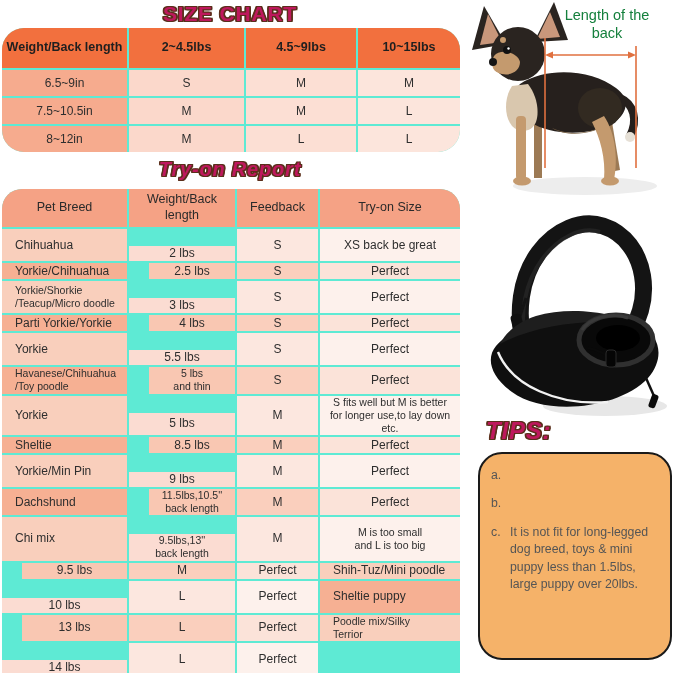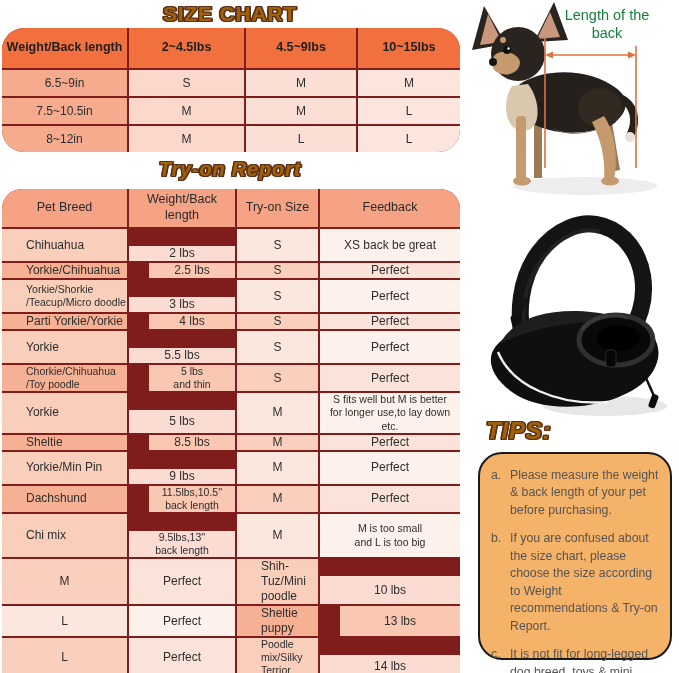--- a/index.html
+++ b/index.html
@@ -3,48 +3,48 @@
 <meta charset="utf-8">
 <style>
   html,body{margin:0;padding:0;}
   body{
     width:679px;height:673px;position:relative;background:#ffffff;
     font-family:"Liberation Sans", sans-serif;overflow:hidden;
     -webkit-font-smoothing:antialiased;
   }
   
   .bubble{
-    font-weight:800;color:#a16207;letter-spacing:0.8px;
+    font-weight:800;color:#be185d;letter-spacing:0.8px;
     text-shadow:-1.4px -1.4px 0 #5B2F1B,1.4px -1.4px 0 #5B2F1B,
                 -1.4px 1.4px 0 #5B2F1B,1.4px 1.4px 0 #5B2F1B,
                 -1.4px 0 0 #5B2F1B,1.4px 0 0 #5B2F1B,
                 0 -1.4px 0 #5B2F1B,0 1.4px 0 #5B2F1B;
   }
   .size-chart-title{position:absolute;top:2px;left:0;width:460px;text-align:center;font-size:21px;}
   .tryon-title{position:absolute;top:158px;left:0;width:460px;text-align:center;font-size:20px;font-style:italic;}
   .tips-title{position:absolute;top:417px;left:486px;font-size:24px;font-style:italic;text-align:right;}
   
-  .tbl{position:absolute;display:grid;gap:2px;background:#7f1d1d;overflow:hidden;}
+  .tbl{position:absolute;display:grid;gap:2px;background:#5eead4;overflow:hidden;}
   .size-tbl{
     left:2px;top:28px;width:458px;height:124px;
     grid-template-columns:125px 115px 110px 1fr;
     grid-template-rows:40px repeat(3,1fr);
     border-radius:22px;
   }
   .tryon-tbl{
     left:2px;top:189px;width:458px;height:486px;
     grid-template-columns:125px 106px 81px 1fr;
     grid-template-rows:38px repeat(15,1fr);
     border-radius:20px 20px 0 0;
   }
   .cell{
     display:flex;align-items:center;justify-content:center;text-align:center;
     font-size:12px;color:#2e2e2e;white-space:pre-line;line-height:1.25;
   }
-  .cell.breed{justify-content:flex-start;text-align:left;padding-left:24px;}
+  .cell.breed{justify-content:flex-start;text-align:left;padding-left:13px;}
   .cell.small{font-size:10.5px;}
   .th1{background:#F2703E;font-weight:600;font-size:12.5px;color:#1f1f1f;}
   .th2{background:#F5A285;font-size:12.5px;color:#2a2a2a;}
   
   .sl{background:#F6AB8E;}
   .s1{background:#FBD8CB;}
   .s2{background:#FCDFD4;}
   .s3{background:#FCE5DC;}
   
   .bL{background:#F9CFBC;}
@@ -99,22 +99,22 @@
   <div class="cell s1">M</div>
   <div class="cell s2">L</div>
   <div class="cell s3">L</div>
 </div>
 
 <div class="bubble tryon-title">Try-on Report</div>
 
 <div class="tbl tryon-tbl">
   <div class="cell th2">Pet Breed</div>
   <div class="cell th2">Weight/Back length</div>
+  <div class="cell th2">Feedback</div>
   <div class="cell th2">Try-on Size</div>
-  <div class="cell th2">Feedback</div>
 
   <div class="cell breed bL">Chihuahua</div>
   <div class="cell mL">2 lbs</div>
   <div class="cell zL">S</div>
   <div class="cell fL">XS back be great</div>
 
   <div class="cell breed bD">Yorkie/Chihuahua</div>
   <div class="cell mD">2.5 lbs</div>
   <div class="cell zD">S</div>
   <div class="cell fD">Perfect</div>
@@ -128,21 +128,21 @@
   <div class="cell breed bD">Parti Yorkie/Yorkie</div>
   <div class="cell mD">4 lbs</div>
   <div class="cell zD">S</div>
   <div class="cell fD">Perfect</div>
 
   <div class="cell breed bL">Yorkie</div>
   <div class="cell mL">5.5 lbs</div>
   <div class="cell zL">S</div>
   <div class="cell fL">Perfect</div>
 
-  <div class="cell breed bD small">Chorkie/Chihuahua
+  <div class="cell breed bD small">Havanese/Chihuahua
 /Toy poodle</div>
   <div class="cell mD small">5 lbs
 and thin</div>
   <div class="cell zD">S</div>
   <div class="cell fD">Perfect</div>
 
   <div class="cell breed bL">Yorkie</div>
   <div class="cell mL">5 lbs</div>
   <div class="cell zL">M</div>
   <div class="cell fL small">S fits well but M is better
@@ -164,20 +164,21 @@
   <div class="cell zD">M</div>
   <div class="cell fD">Perfect</div>
 
   <div class="cell breed bL">Chi mix</div>
   <div class="cell mL small">9.5lbs,13''
 back length</div>
   <div class="cell zL">M</div>
   <div class="cell fL small">M is too small
 and L is too big</div>
 
+  <div class="cell mD">9.5 lbs</div>
   <div class="cell zD">M</div>
   <div class="cell fD">Perfect</div>
 
   <div class="cell breed bL">Shih-Tuz/Mini poodle</div>
   <div class="cell mL">10 lbs</div>
   <div class="cell zL">L</div>
   <div class="cell fL">Perfect</div>
 
   <div class="cell breed bD">Sheltie puppy</div>
   <div class="cell mD">13 lbs</div>
@@ -259,23 +260,21 @@
 
     <path d="M176,180 L184,198" stroke="#101010" stroke-width="2.5"></path>
     <rect x="180" y="196" width="7" height="14" rx="2.5" fill="#0b0b0b" transform="rotate(20 183 203)"></rect>
   </svg>
 </div>
 
 <div class="bubble tips-title">TIPS:</div>
 <div class="tips-box">
   <div class="tip">
     <span class="tip-label">a.</span>
-    <span class="tip-text">Please measure the weight &amp; back length of your pet before purchasing.</span>
   </div>
   <div class="tip">
     <span class="tip-label">b.</span>
-    <span class="tip-text">If you are confused about the size chart, please choose the size according to Weight recommendations &amp; Try-on Report.</span>
   </div>
   <div class="tip">
     <span class="tip-label">c.</span>
     <span class="tip-text">It is not fit for long-legged dog breed, toys &amp; mini puppy less than 1.5lbs, large puppy over 20lbs.</span>
   </div>
 </div>
 
 </body></html>

